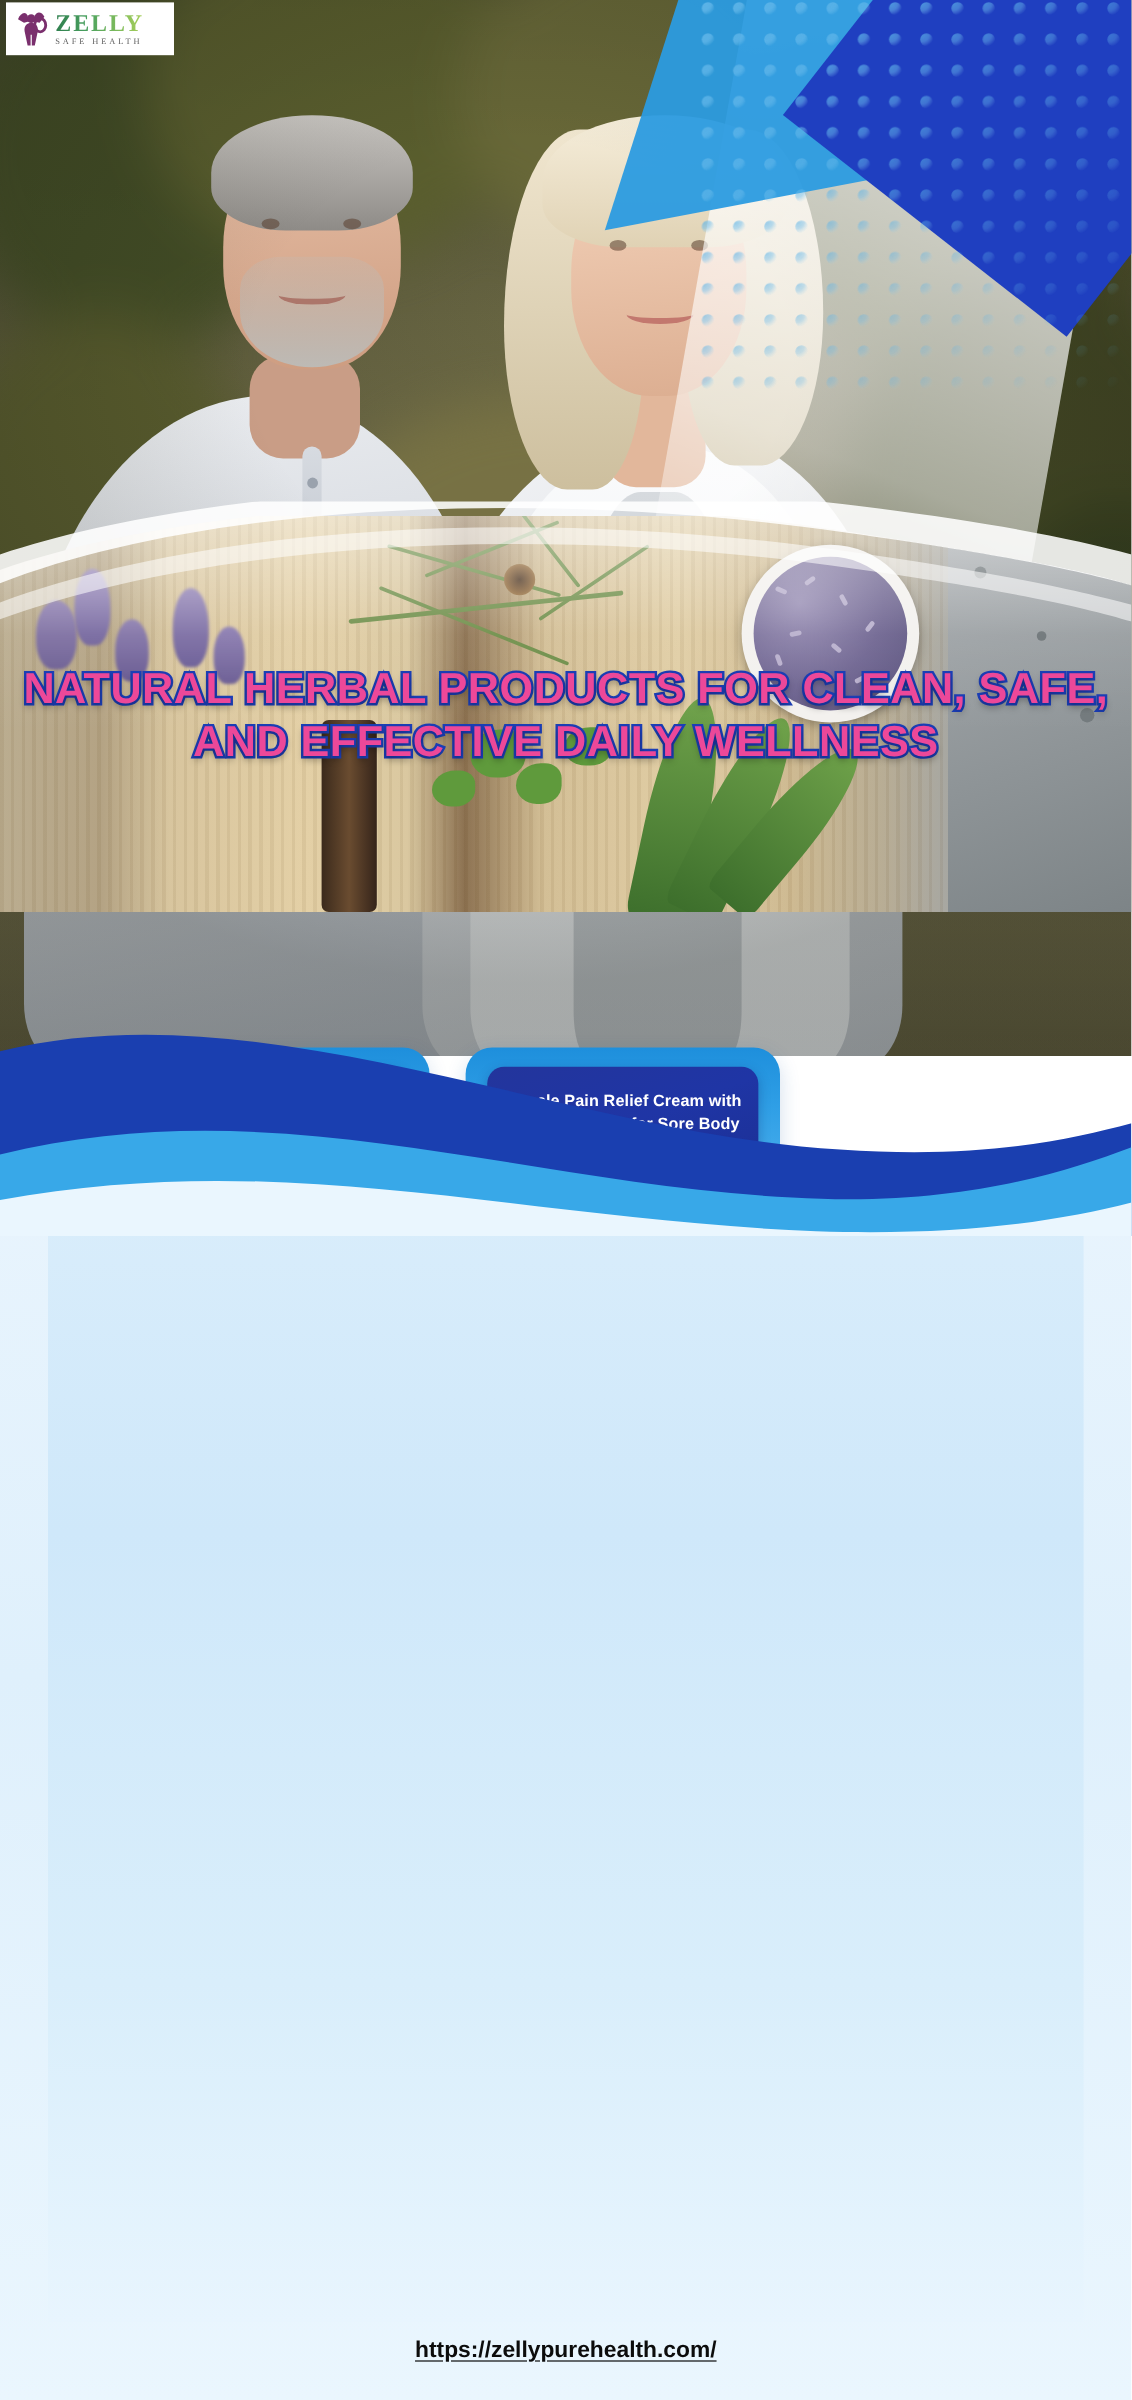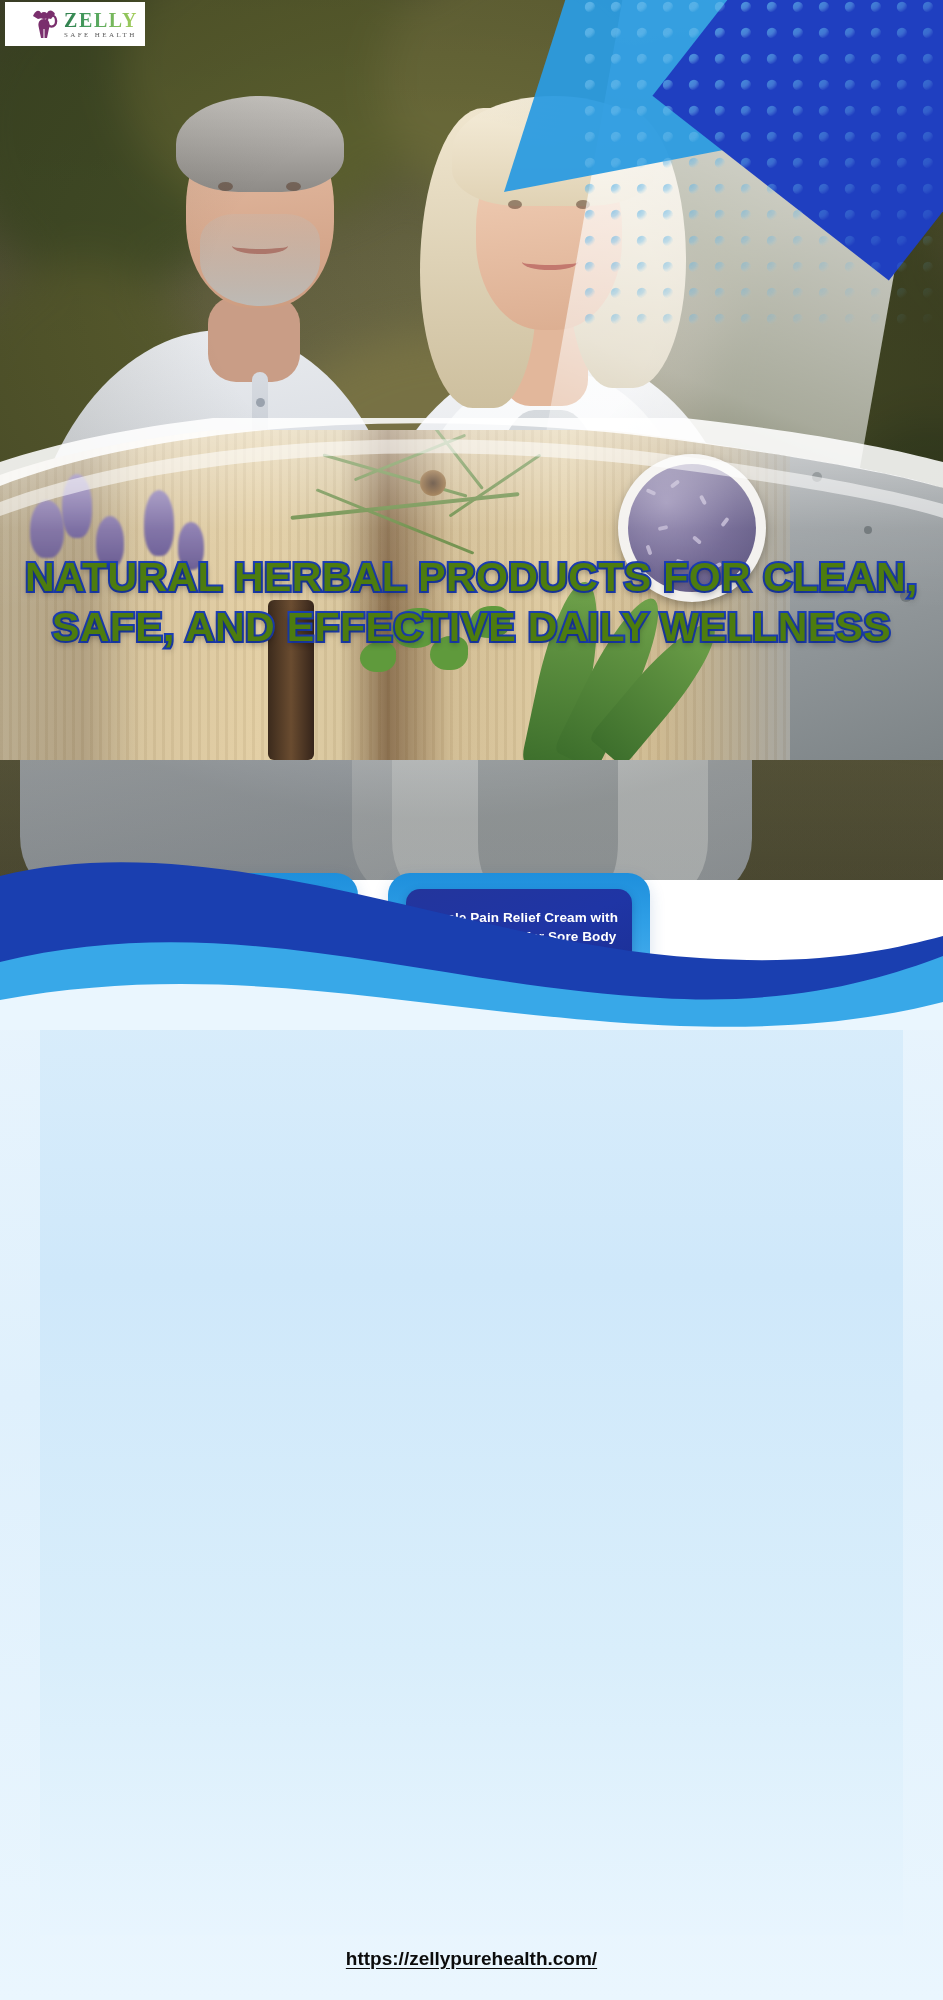--- a/index.html
+++ b/index.html
@@ -55,21 +55,21 @@
   .smile { position:absolute; border-bottom:5px solid rgba(150,70,60,.55); border-radius:0 0 60% 60%; }
 
   
   .hero-vig { position:absolute; inset:0;
     background:radial-gradient(ellipse 640px 520px at 46% 34%, rgba(0,0,0,0) 35%, rgba(30,32,20,.30) 100%); }
 
   
   .logo-box {
     position:absolute; left:5px; top:2px; width:140px; height:44px;
     background:#ffffff; display:flex; align-items:center; gap:5px;
-    padding:4px 24px; z-index:40;
+    padding:4px 6px; z-index:40;
   }
   .logo-mark { width:30px; height:34px; flex:0 0 auto; }
   .logo-words { display:flex; flex-direction:column; justify-content:center; line-height:1; }
   .logo-zelly {
     font-size:20px; font-weight:bold; letter-spacing:1.6px;
     background:linear-gradient(90deg,#2f7f4e 0%,#49a05f 35%,#7dbb5c 70%,#a8cf5a 100%);
     -webkit-background-clip:text; background-clip:text; color:transparent;
     font-family:"Liberation Serif", serif;
   }
   .logo-sub { font-size:7px; letter-spacing:2.4px; color:#5c5c5c; margin-top:2px; font-family:"Liberation Serif", serif; }
@@ -124,21 +124,21 @@
 
   
   .arc-ribbon { position:absolute; left:0; top:418px; width:943px; height:120px; z-index:19; }
 
   
   .title-wrap {
     position:absolute; left:0; top:552px; width:943px; z-index:26;
     text-align:center; padding:0 18px;
   }
   .title {
-    font-size:41px; line-height:1.22; font-weight:bold; color:#4d7c0f;
+    font-size:36px; line-height:1.22; font-weight:bold; color:#ec4899;
     letter-spacing:.4px; text-transform:uppercase;
     font-family:"Liberation Sans", sans-serif;
     -webkit-text-stroke:4px #1c3fb8;
     paint-order:stroke fill;
     text-shadow:0 3px 6px rgba(0,0,0,.35);
   }
 
   
   .wave { position:absolute; left:0; top:840px; width:943px; height:190px; z-index:28; }
 

